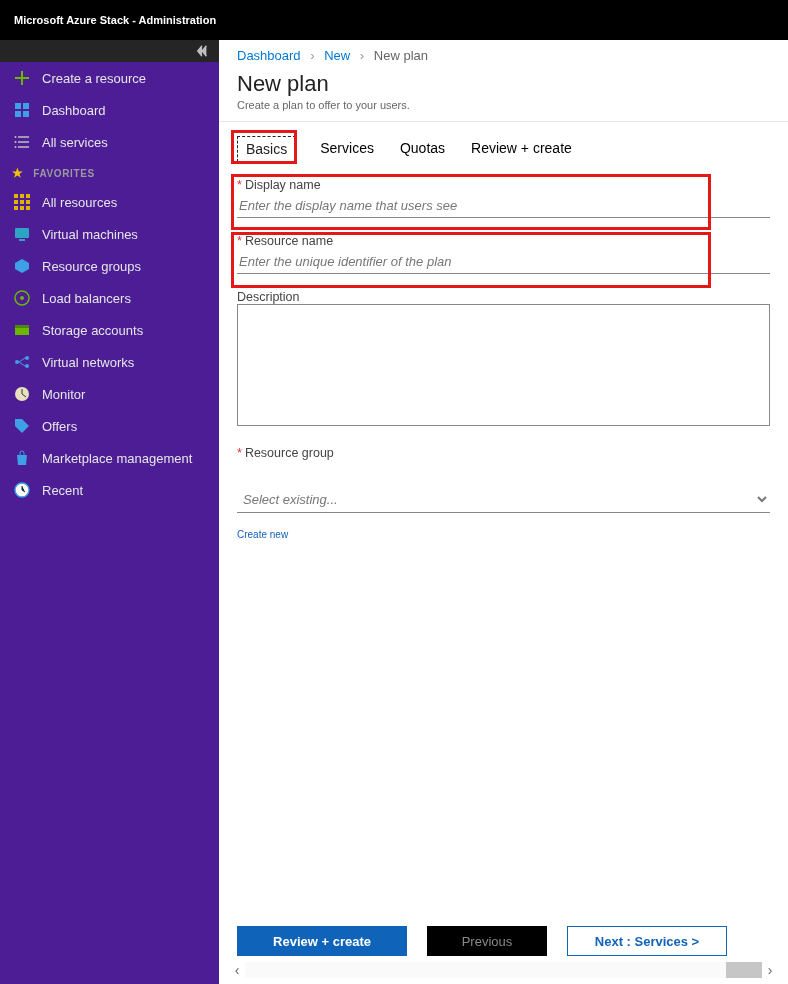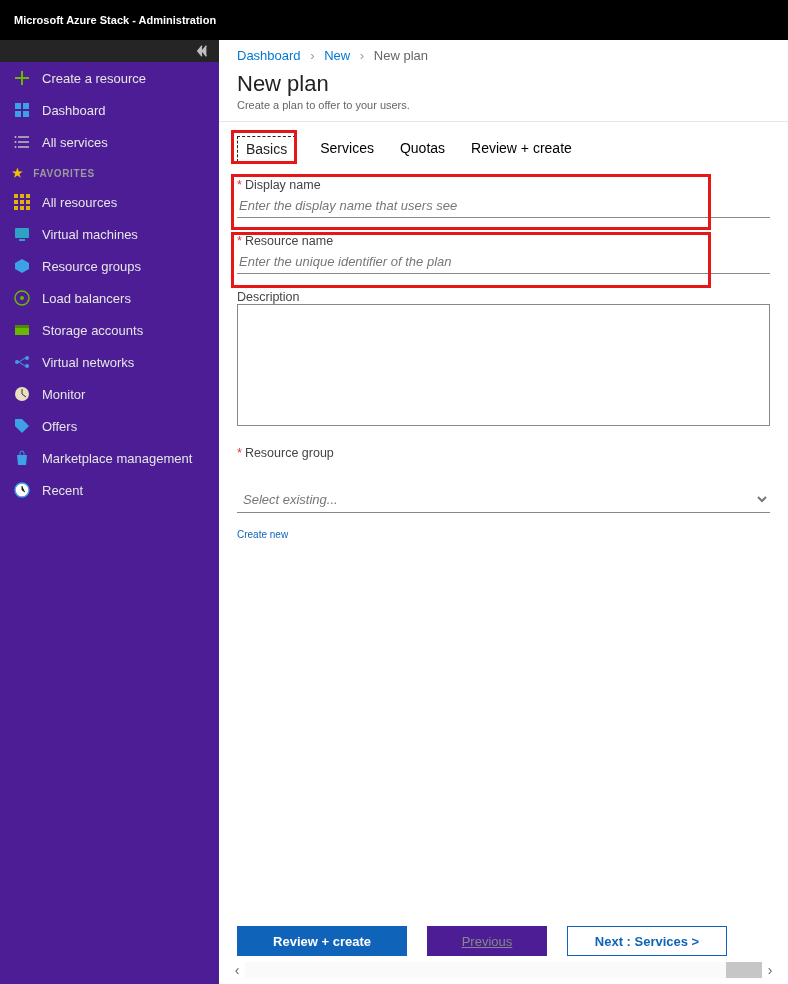--- a/index.html
+++ b/index.html
@@ -36,21 +36,21 @@
   .ta { width: 100%; height: 122px; border: 1px solid #888; font-size: 13px; padding: 6px; outline: none; resize:none; }
   .select { width:100%; border:none; border-bottom:1px solid #888; background:#fff; font-size:13px; padding:6px 2px 4px; color:#777; font-style:italic;margin-top:25px; }
   .link { color:#0f63b8; font-size:10px; text-decoration:none; display:inline-block; margin-top:16px; }
 
   .hl-box1 { position:absolute; border:3px solid #e61717; left:12px; top:2px; width:480px; height:56px; pointer-events:none; }
   .hl-box2 { position:absolute; border:3px solid #e61717; left:12px; top:60px; width:480px; height:56px; pointer-events:none; }
 
   .footer { position:absolute; bottom:28px; left:18px; right:18px; display:flex; gap:20px; }
   .btn { height:30px; padding:0 24px; font-size:13px; border:none; cursor:pointer; }
   .btn-primary { background:#0f63b8; color:#fff; min-width:170px; font-weight:600; }
-  .btn-disabled { background:#4c1d95; color:#888; min-width:120px;text-decoration:underline; }
+  .btn-disabled { background:#000000; color:#888; min-width:120px; }
   .btn-outline { background:#fff; color:#0f63b8; border:1px solid #0f63b8; min-width:160px; font-weight:600; }
 
   .hscroll { position:absolute; bottom:6px; left:10px; right:10px; height:16px; display:flex; align-items:center; }
   .hscroll .arrow { width:16px; height:16px; display:flex; align-items:center; justify-content:center; color:#666; font-size:14px; }
   .hscroll .track { flex:1; height:16px; background:#fafafa; position:relative; }
   .hscroll .thumb { position:absolute; right:0; top:0; height:16px; width:36px; background:#c6c6c6; }
 </style>
 </head>
 <body>
 

